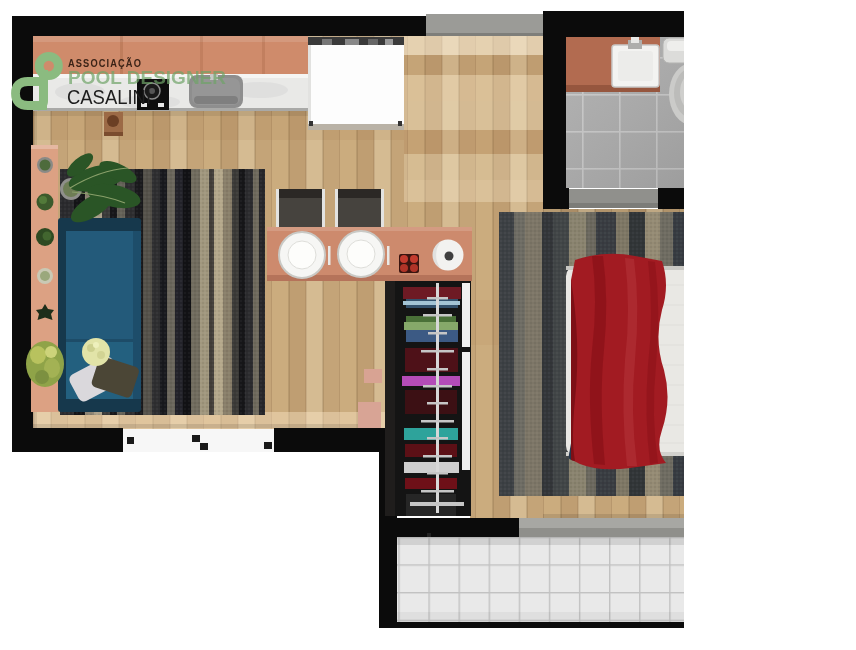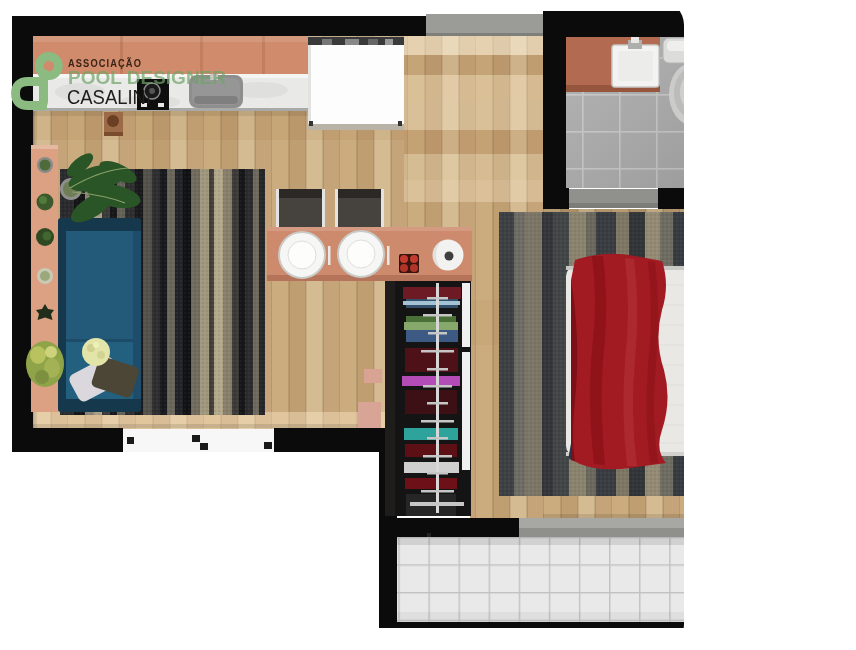--- a/index.html
+++ b/index.html
@@ -1,15 +1,15 @@
 <!DOCTYPE html>
 <html><head><meta charset="utf-8">
 <style>
 html,body{margin:0;padding:0;background:#fff;}
-#c{position:relative;width:684px;height:650px;background:#fff;overflow:hidden;font-family:"Liberation Sans",sans-serif;border-radius:25px;}
+#c{position:relative;width:684px;height:650px;background:#fff;overflow:hidden;font-family:"Liberation Sans",sans-serif;}
 </style></head>
 <body>
 <div id="c">
 <svg width="856" height="650" viewBox="0 0 856 650" xmlns="http://www.w3.org/2000/svg">
 <defs>
 <pattern id="wood" width="68" height="650" patternUnits="userSpaceOnUse">
   <rect x="0" y="0" width="68" height="650" fill="#cbac7e"></rect>
   <rect x="17" y="0" width="17" height="650" fill="#bf9e72"></rect>
   <rect x="34" y="0" width="17" height="650" fill="#d5bb92"></rect>
   <rect x="51" y="0" width="17" height="650" fill="#c4a478"></rect>

